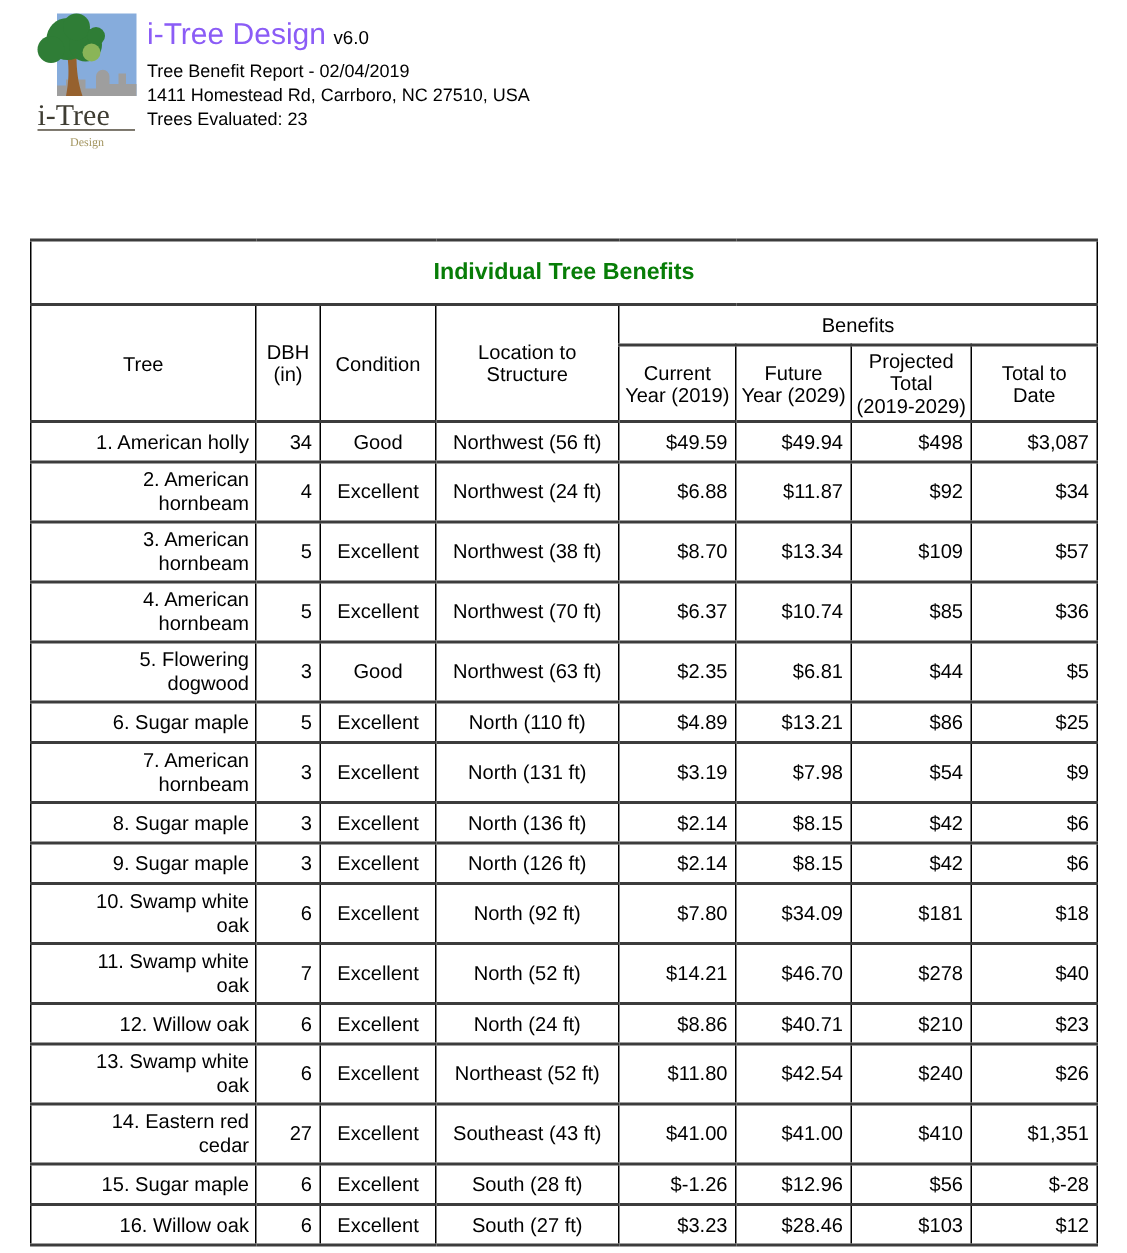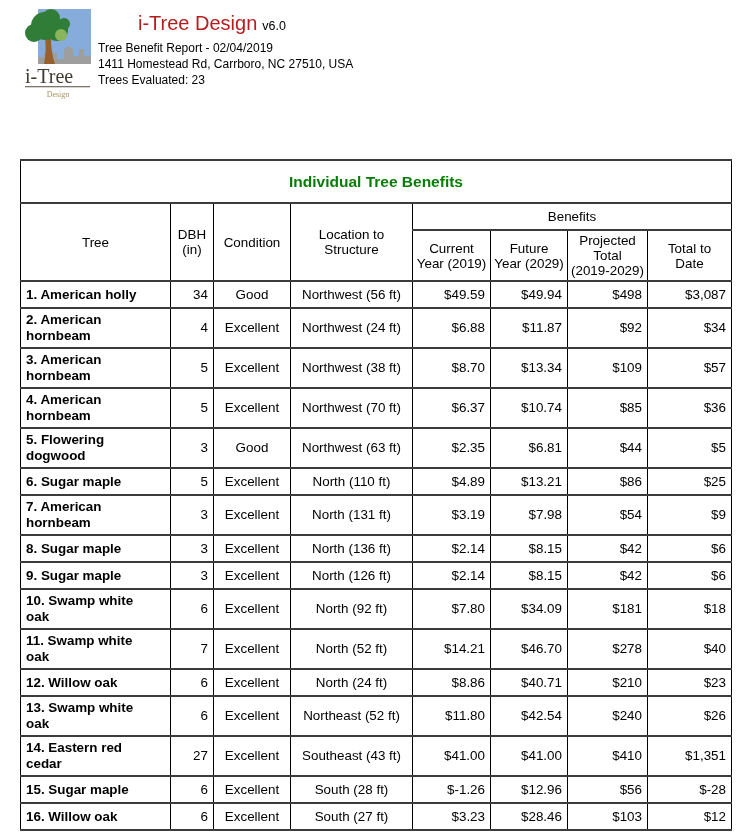--- a/index.html
+++ b/index.html
@@ -58,21 +58,21 @@
     white-space: pre-line;
     padding: 2px;
   }
   tr.group-row { height: 27px; }
   tr.subhead-row { height: 44px; }
   .benefits td {
     font-size: 13.4px;
     line-height: 16px;
     padding: 3px 4px;
   }
-  td.tree { text-align: left; padding-left: 5px; white-space: pre-line; font-weight: bold; }
+  td.tree { text-align: right; padding-left: 5px; white-space: pre-line; }
   td.text { text-align: center; padding-left: 4px; }
   td.num  { text-align: right; padding-right: 5px; }
   tr.single { height: 27px; }
   tr.double { height: 40px; }
 </style>
 </head>
 <body>
 
 <div class="report-header">
   <div class="logo-wrap">
@@ -93,21 +93,21 @@
         <circle cx="37" cy="29" r="6" fill="#8AB558"></circle>
       </g>
 
       <text x="1" y="77" font-size="20" fill="#3F3D33" font-family="Liberation Serif, serif">i-Tree</text>
       <rect x="1" y="80" width="65" height="1.3" fill="#7A756A"></rect>
       <text x="34" y="91" font-size="8" fill="#A3955F" text-anchor="middle" font-family="Liberation Serif, serif">Design</text>
     </svg>
   </div>
   <div class="header-text">
     <div class="app-title-line">
-      <span class="app-title" style="color: #b91c1c; margin-left: 40px;">i-Tree Design</span><span class="app-version">v6.0</span>
+      <span class="app-title" style="color: #8b5cf6;">i-Tree Design</span><span class="app-version">v6.0</span>
     </div>
     <div class="header-line">Tree Benefit Report - 02/04/2019</div>
     <div class="header-line">1411 Homestead Rd, Carrboro, NC 27510, USA</div>
     <div class="header-line">Trees Evaluated: 23</div>
   </div>
 </div>
 
 <table class="benefits">
   <colgroup>
     <col style="width:150px">

